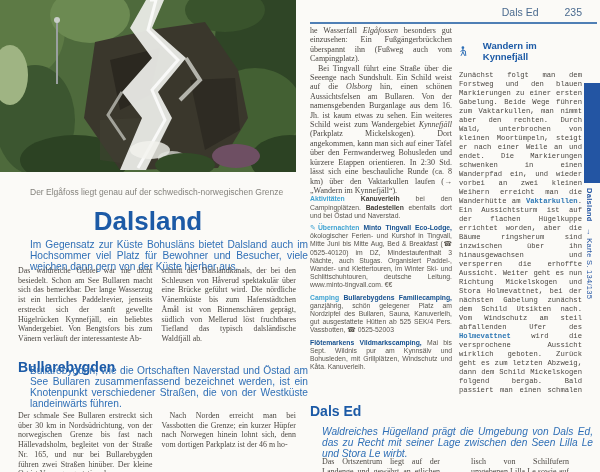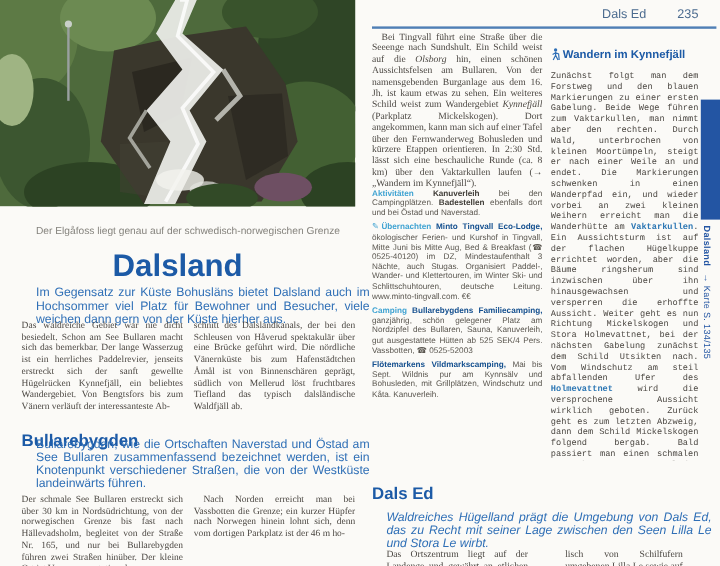--- a/index.html
+++ b/index.html
@@ -42,21 +42,21 @@
   .info{margin:0 0 4px 0;font-size:6.8px;line-height:8.2px;text-align:justify;
     color:#5a564f;}
   .rec-icon{color:#3fa3d2;font-size:7px;margin-right:2px;}
   .sg-italic{font-style:italic;}
   .sg-bold{font-weight:bold;color:#3f3c37;}
   .sg-name{font-weight:bold;color:#15508f;}
   .sg-cat{font-weight:bold;color:#3fa3d2;}
   .sg-bluebold{font-weight:bold;color:#2d77b4;}
   
   #wandern{left:459px;top:40px;width:123px;}
-  #wandern h3{margin:0;display:flex;align-items:center;gap:2px;
+  #wandern h3{margin:0;display:flex;align-items:center;gap:16px;
     font-size:9.5px;font-weight:bold;color:#1c5aa6;}
   #wandern .hikebody{margin-top:9px;height:324px;overflow:hidden;
     font-family:Liberation Mono, monospace;font-size:7.2px;line-height:9px;
     text-align:justify;color:#4b4742;}
   
   #dalsed-title{left:310px;top:388px;}
   #dalsed-intro{left:310px;top:414px;width:271px;font-style:italic;}
   #dalsed-col1{left:310px;top:445px;width:142px;}
   #dalsed-col2{left:459px;top:445px;width:122px;}
   .dalsedcol{font-family:"Liberation Serif",serif;font-size:8px;line-height:9.6px;
@@ -130,20 +130,21 @@
   </div>
 </div>
 
 <div class="abs" id="page-header">
   <span>Dals Ed</span>
   <span>235</span>
 </div>
 <div class="abs" id="header-rule"></div>
 
 <div class="abs" id="midcol">
+  <p class="bodytext"><span>he Wasserfall </span><span class="sg-italic">Elgåfossen</span><span> besonders gut einzusehen: Ein Fußgängerbrückchen überspannt ihn (Fußweg auch vom Campingplatz).</span></p>
   <p class="bodytext indent"><span>Bei Tingvall führt eine Straße über die Seeenge nach Sundshult. Ein Schild weist auf die </span><span class="sg-italic">Olsborg</span><span> hin, einen schönen Aussichtsfelsen am Bullaren. Von der namensgebenden Burganlage aus dem 16. Jh. ist kaum etwas zu sehen. Ein weiteres Schild weist zum Wandergebiet </span><span class="sg-italic">Kynnefjäll</span><span> (Parkplatz Mickelskogen). Dort angekommen, kann man sich auf einer Tafel über den Fernwanderweg Bohusleden und kürzere Etappen orientieren. In 2:30 Std. lässt sich eine beschauliche Runde (ca. 8 km) über den Vaktarkullen laufen (→ „Wandern im Kynnefjäll“).</span></p>
   <p class="info"><span class="sg-cat">Aktivitäten </span><span class="sg-bold">Kanuverleih</span><span> bei den Campingplätzen. </span><span class="sg-bold">Badestellen</span><span> ebenfalls dort und bei Östad und Naverstad.</span></p>
   <p class="info">
     <span class="rec-icon">✎</span><span><span class="sg-cat">Übernachten </span><span class="sg-name">Minto Tingvall Eco-Lodge,</span><span> ökologischer Ferien- und Kurshof in Tingvall, Mitte Juni bis Mitte Aug, Bed &amp; Breakfast (☎ 0525-40120) im DZ, Mindestaufenthalt 3 Nächte, auch Stugas. Organisiert Paddel-, Wander- und Klettertouren, im Winter Ski- und Schlittschuhtouren, deutsche Leitung. www.minto-tingvall.com. €€</span></span>
   </p>
   <p class="info"><span class="sg-cat">Camping </span><span class="sg-name">Bullarebygdens Familiecamping,</span><span> ganzjährig, schön gelegener Platz am Nordzipfel des Bullaren, Sauna, Kanuverleih, gut ausgestattete Hütten ab 525 SEK/4 Pers. Vassbotten, ☎ 0525-52003</span></p>
   <p class="info"><span class="sg-name">Flötemarkens Vildmarkscamping,</span><span> Mai bis Sept. Wildnis pur am Kynnsälv und Bohusleden, mit Grillplätzen, Windschutz und Kåta. Kanuverleih.</span></p>
 </div>
 
 <div class="abs" id="wandern">

